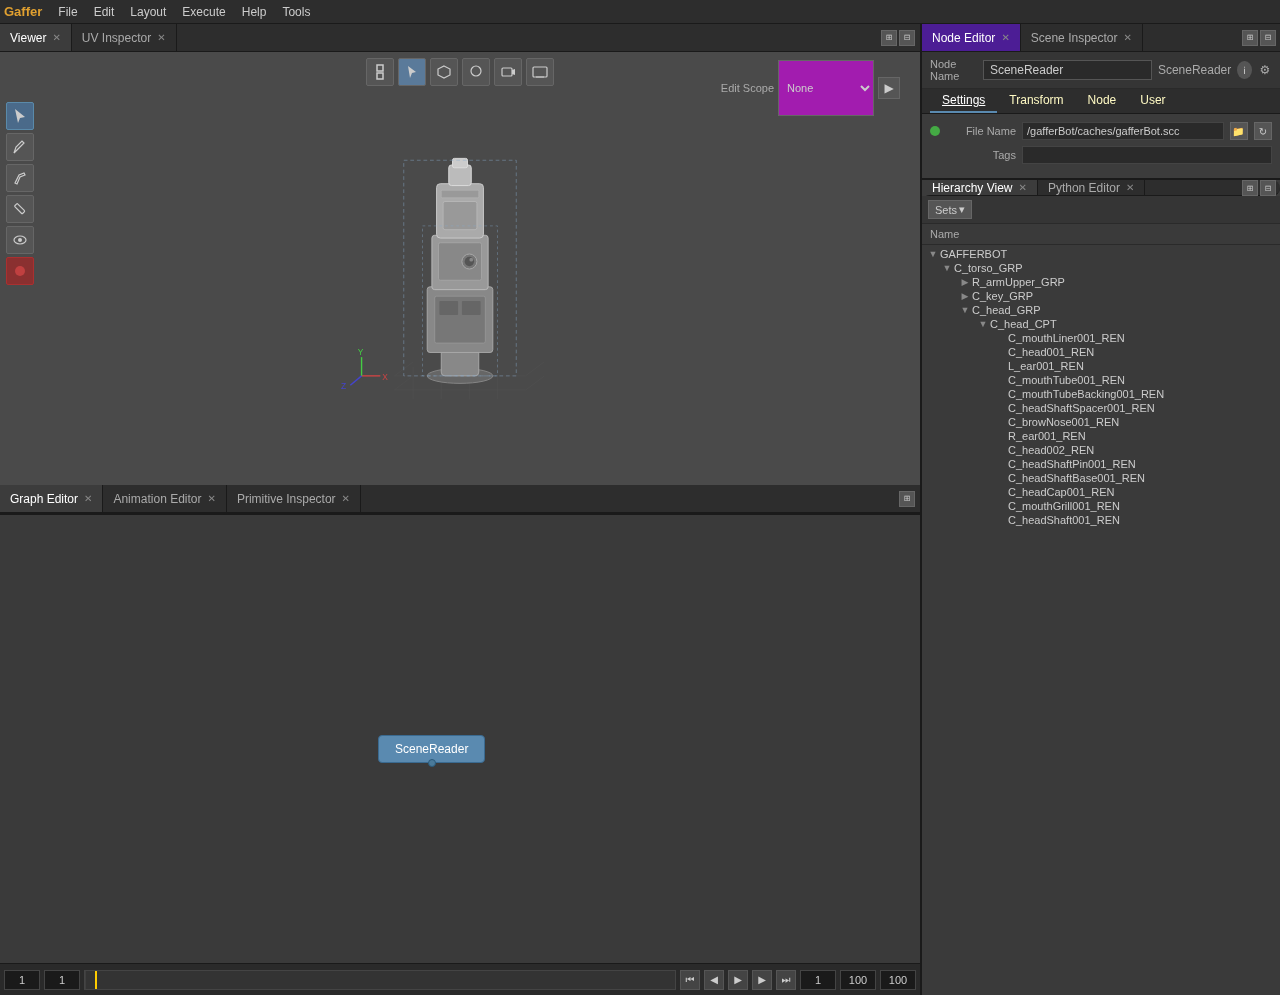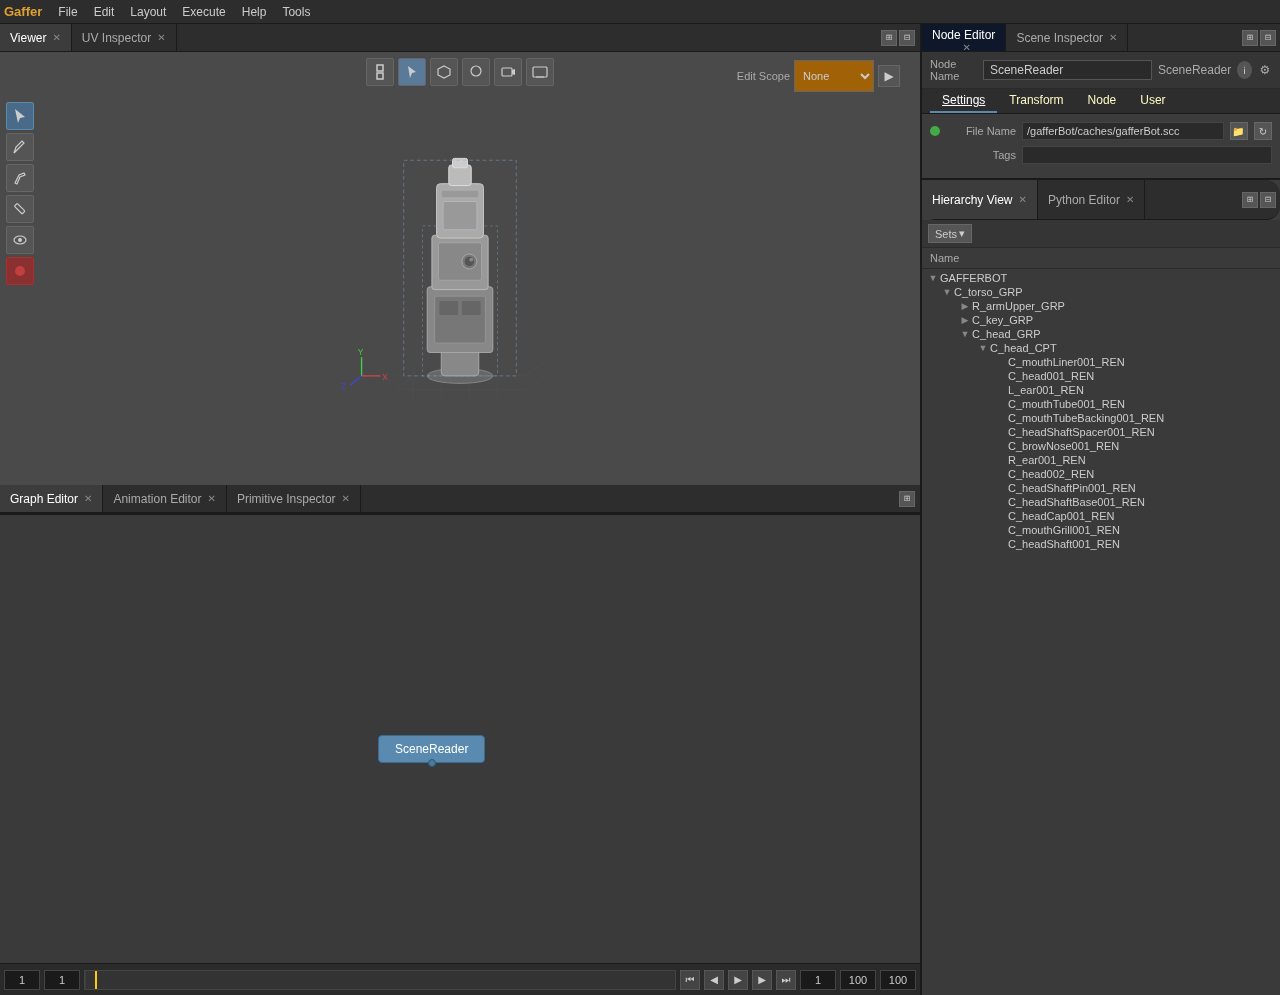--- a/index.html
+++ b/index.html
@@ -138,26 +138,26 @@
     .edit-scope-bar {
       position: absolute;
       top: 8px;
       right: 20px;
       display: flex;
       align-items: center;
       gap: 4px;
     }
     .edit-scope-label { font-size: 11px; color: #aaa; }
     .edit-scope-select {
-      background: #a16207;
+      background: #a21caf;
       border: 1px solid #666;
       color: #ccc;
-      padding: 8px 4px;
+      padding: 20px 4px;
       font-size: 11px;
-      width: 80px;
+      width: 96px;
     }
     .edit-scope-btn {
       width: 22px;
       height: 22px;
       background: #555;
       border: 1px solid #666;
       display: flex;
       align-items: center;
       justify-content: center;
       cursor: pointer;
@@ -306,21 +306,21 @@
     .ne-tab {
       padding: 4px 10px;
       color: #aaa;
       cursor: pointer;
       font-size: 12px;
       border-right: 1px solid #1a1a1a;
       height: 100%;
       display: flex;
       align-items: center;
     }
-    .ne-tab.active { background: #0f172a; color: #fff; flex-direction: column; }
+    .ne-tab.active { background: #4c1d95; color: #fff; }
 
     .node-name-bar {
       background: #353535;
       padding: 6px 8px;
       display: flex;
       align-items: center;
       gap: 6px;
       border-bottom: 1px solid #2a2a2a;
     }
     .node-name-label { color: #aaa; font-size: 11px; }
@@ -428,23 +428,23 @@
     
     .hierarchy-section {
       flex: 1;
       display: flex;
       flex-direction: column;
       overflow: hidden;
       border-top: 2px solid #1a1a1a;
     }
     .hierarchy-tab-bar {
       background: #2d2d2d;
-      height: 40px;
-      display: flex;
-      align-items: center;
+      height: 16px;
+      display: flex;
+      align-items: flex-start;
       border-bottom: 1px solid #1a1a1a;
       flex-shrink: 0;
       border-radius: 14px;
     }
     .hv-tab {
       padding: 4px 10px;
       color: #aaa;
       cursor: pointer;
       font-size: 12px;
       border-right: 1px solid #1a1a1a;

